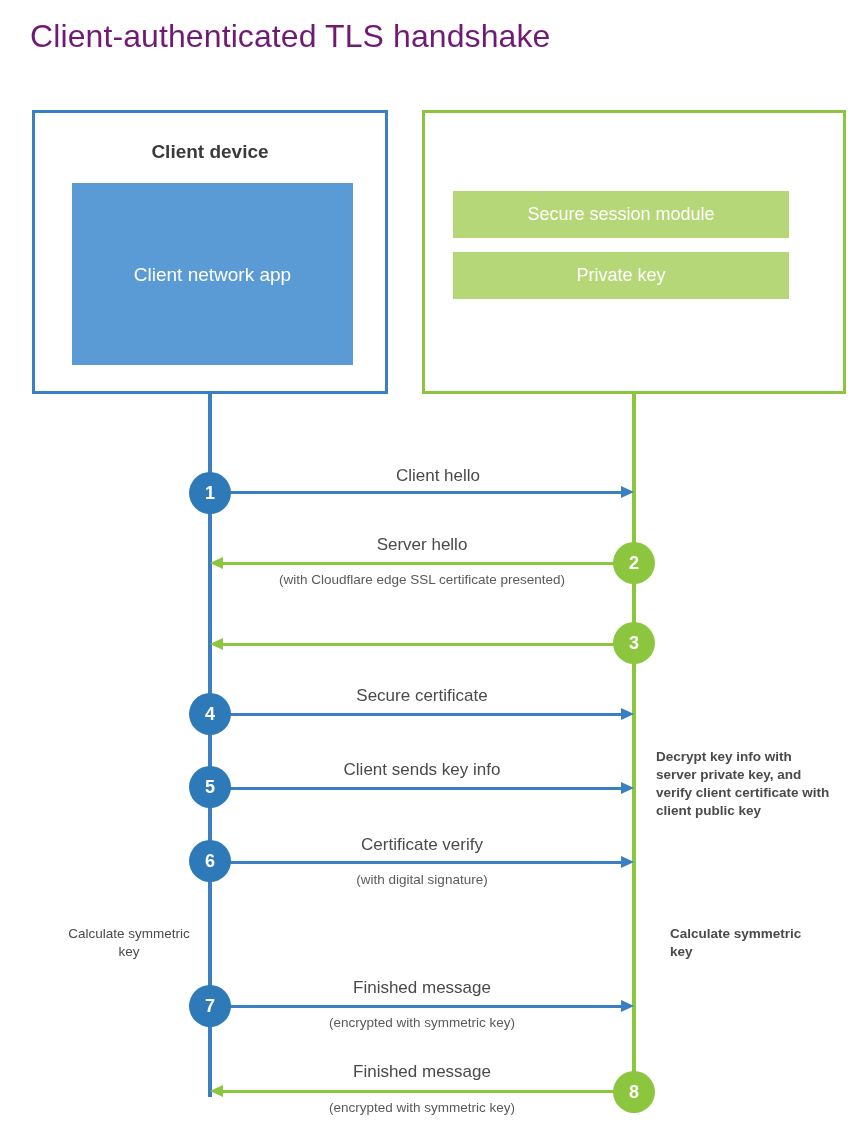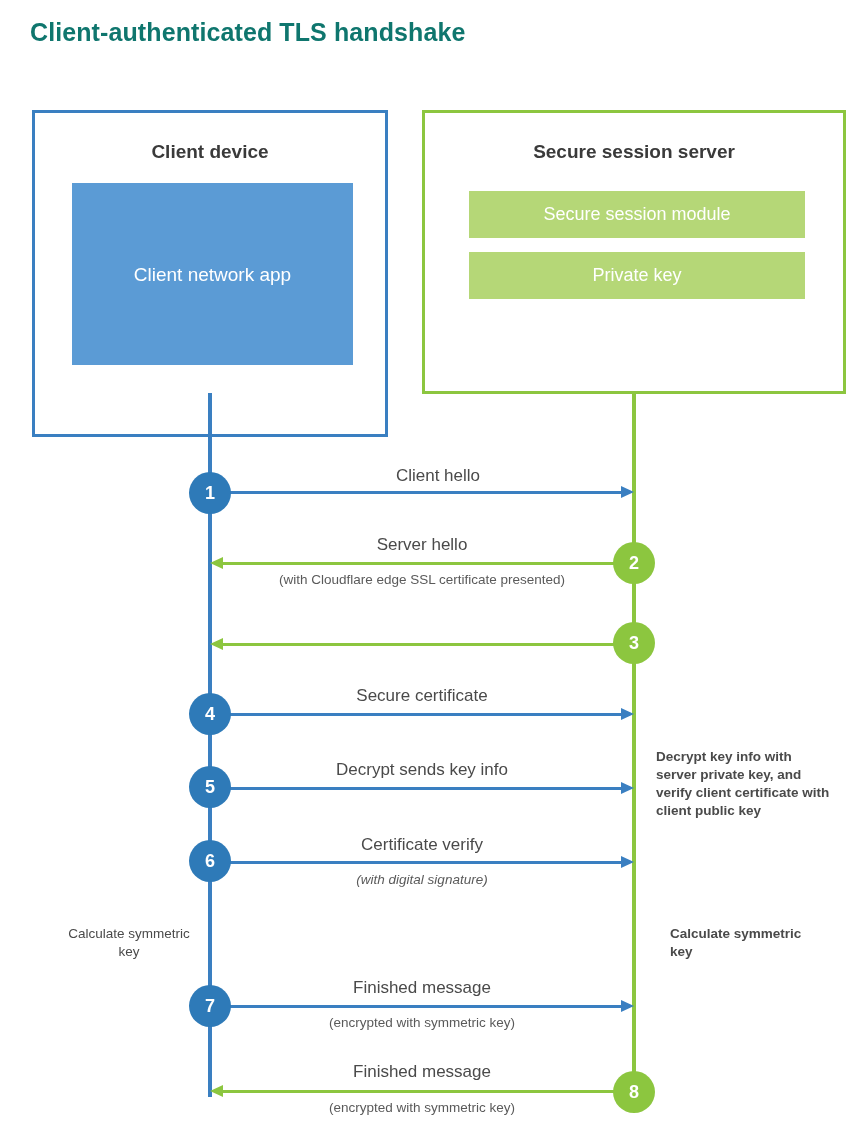--- a/index.html
+++ b/index.html
@@ -9,34 +9,34 @@
     background: #ffffff;
     font-family: "Liberation Sans", "DejaVu Sans", sans-serif;
     overflow: hidden;
   }
   #page { position: relative; width: 865px; height: 1146px; }
 
   
   .page-title {
     position: absolute;
     left: 30px; top: 18px;
-    font-size: 25px;
-    font-weight: 700;
-    color: #0f766e;
+    font-size: 32px;
+    font-weight: 400;
+    color: #701a75;
     letter-spacing: .1px;
     white-space: nowrap;
   }
 
   
   .party-box {
     position: absolute;
     background: #ffffff;
     border: 3px solid #3a7fc1;
   }
-  .party-box.client { left: 32px; top: 110px; width: 356px; height: 327px; }
+  .party-box.client { left: 32px; top: 110px; width: 356px; height: 284px; }
   .party-box.server { left: 422px; top: 110px; width: 424px; height: 284px; border-color: #8cc63f; }
 
   .party-title {
     position: absolute;
     left: 0; right: 0; top: 28px;
     text-align: center;
     font-size: 19px;
     font-weight: bold;
     color: #3a3a3a;
   }
@@ -52,21 +52,21 @@
     line-height: 27px;
     display: flex;
     align-items: center;
     justify-content: center;
     text-align: center;
   }
 
   
   .server-bars {
     position: absolute;
-    left: 44px; top: 78px;
+    left: 28px; top: 78px;
     width: 336px;
   }
   .server-bar {
     height: 47px;
     background: #b5d777;
     color: #ffffff;
     font-size: 18px;
     display: flex;
     align-items: center;
     justify-content: center;
@@ -153,21 +153,20 @@
 <div id="page">
 
   <div class="page-title">Client-authenticated TLS handshake</div>
 
   <div class="party-box client">
     <div class="party-title">Client device</div>
     <div class="client-app">Client network app</div>
   </div>
 
   <div class="party-box server">
-    <div class="party-title">Secure session server</div>
     <div class="server-bars">
       <div class="server-bar">Secure session module</div>
       <div class="server-bar">Private key</div>
     </div>
   </div>
 
   <div class="lifeline client"></div>
   <div class="lifeline server"></div>
 
   <div class="msg-label" style="left:226px; top:466px; width:424px;">Client hello</div>
@@ -191,33 +190,33 @@
   </div>
   <div class="step-circle green" style="top:622px;">3</div>
 
   <div class="msg-label" style="left:210px; top:686px; width:424px;">Secure certificate</div>
   <div class="msg to-right" style="left:210px; top:713px; width:424px;">
     <div class="line" style="left:0; width:411px;"></div>
     <div class="head" style="left:411px;"></div>
   </div>
   <div class="step-circle blue" style="top:693px;">4</div>
 
-  <div class="msg-label" style="left:210px; top:760px; width:424px;">Decrypt sends key info</div>
+  <div class="msg-label" style="left:210px; top:760px; width:424px;">Client sends key info</div>
   <div class="msg to-right" style="left:210px; top:787px; width:424px;">
     <div class="line" style="left:0; width:411px;"></div>
     <div class="head" style="left:411px;"></div>
   </div>
   <div class="step-circle blue" style="top:766px;">5</div>
 
   <div class="msg-label" style="left:210px; top:835px; width:424px;">Certificate verify</div>
   <div class="msg to-right" style="left:210px; top:861px; width:424px;">
     <div class="line" style="left:0; width:411px;"></div>
     <div class="head" style="left:411px;"></div>
   </div>
-  <div class="msg-sublabel" style="left:210px; top:872px; width:424px;font-style:italic;">(with digital signature)</div>
+  <div class="msg-sublabel" style="left:210px; top:872px; width:424px;">(with digital signature)</div>
   <div class="step-circle blue" style="top:840px;">6</div>
 
   <div class="msg-label" style="left:210px; top:978px; width:424px;">Finished message</div>
   <div class="msg to-right" style="left:210px; top:1005px; width:424px;">
     <div class="line" style="left:0; width:411px;"></div>
     <div class="head" style="left:411px;"></div>
   </div>
   <div class="msg-sublabel" style="left:210px; top:1015px; width:424px;">(encrypted with symmetric key)</div>
   <div class="step-circle blue" style="top:985px;">7</div>
 

